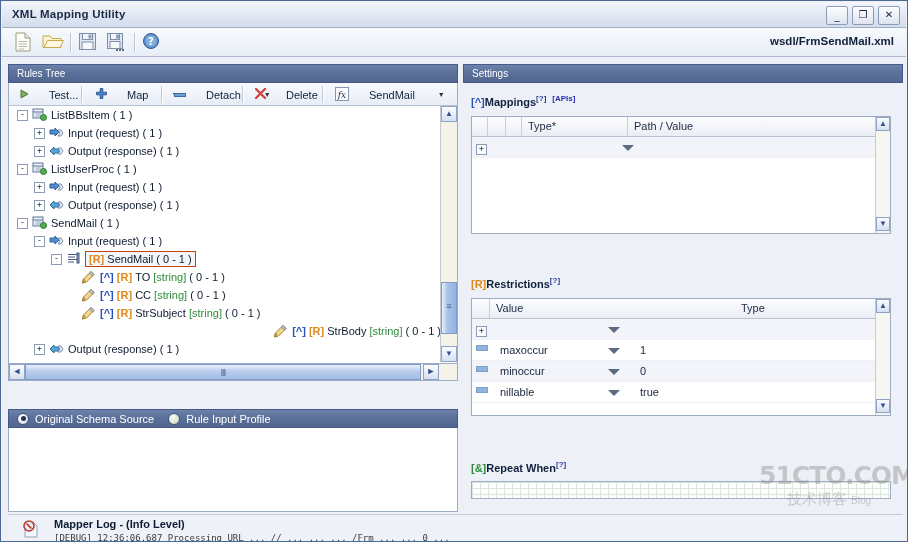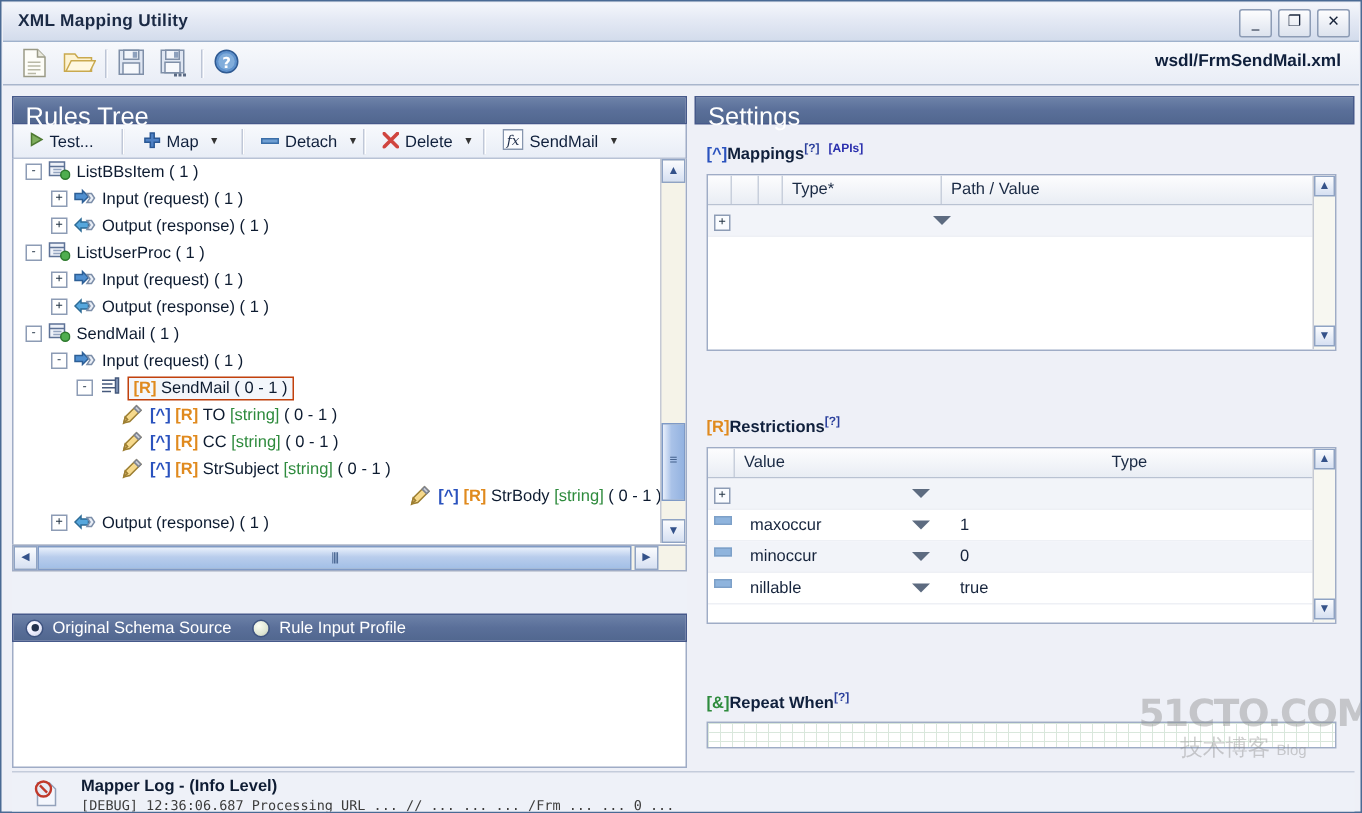--- a/index.html
+++ b/index.html
@@ -66,21 +66,21 @@
     background: #bcc5d6; border-right: 1px solid #fbfcfe;
   }
   .filepath {
     position: absolute; right: 12px; top: 7px;
     font-weight: bold; font-size: 11.5px; color: #10203c;
   }
 
   
   .panel-head {
     background: linear-gradient(to bottom,#6d82a8 0%, #5a6f99 50%, #51678f 100%);
-    color: #fff; font-size: 17px;
+    color: #fff; font-size: 10px;
     padding: 3px 0 3px 8px;
     border: 1px solid #46598a;
     box-sizing: border-box;
     height: 19px;
   }
 
   
   .left-panel {
     position: absolute; left: 7px; top: 63px;
     width: 450px; height: 448px;
@@ -91,21 +91,21 @@
     position: absolute; left: 0; top: 19px;
     width: 450px; height: 23px;
     background: linear-gradient(to bottom,#f8fafd,#e8edf6);
     border-left: 1px solid #9facc6;
     border-right: 1px solid #9facc6;
     border-bottom: 1px solid #b8c2d5;
     box-sizing: border-box;
   }
   .rbtn {
     position: absolute; top: 2px; height: 19px;
-    display: flex; align-items: center; gap: 4px;
+    display: flex; align-items: center; gap: 20px;
     padding: 0 5px; font-size: 11px; color: #10203c;
     cursor: default; white-space: nowrap; text-align: right;
   }
   .rbtn .caret { font-size: 7px; color: #333; margin-left: 3px; }
   .rsep {
     position: absolute; top: 3px; width: 1px; height: 17px;
     background: #c0c8d8; border-right: 1px solid #fff;
   }
 
   .tree-box {

